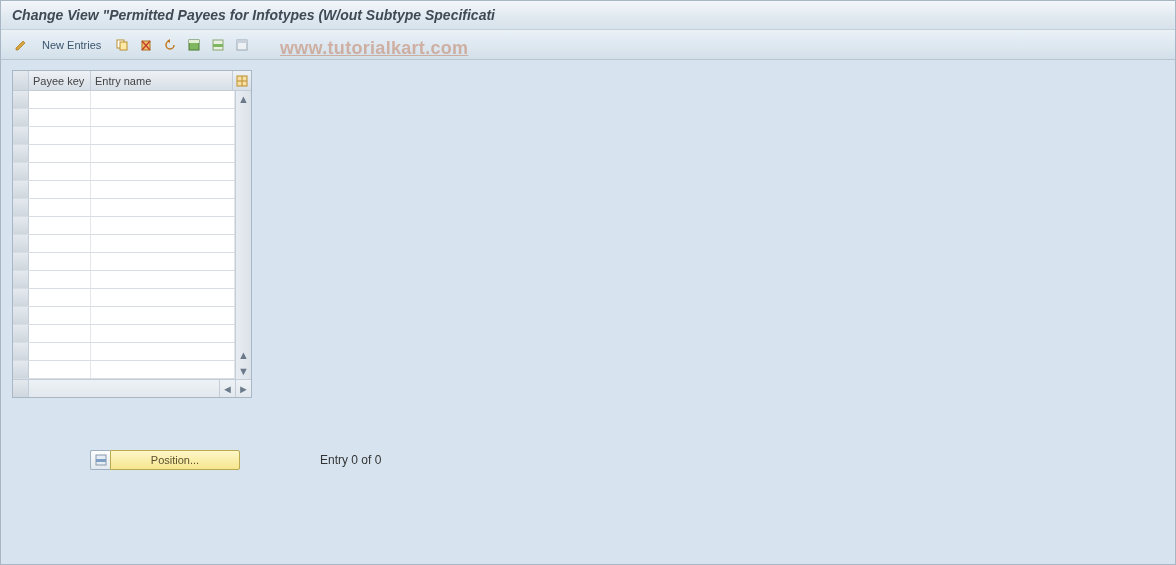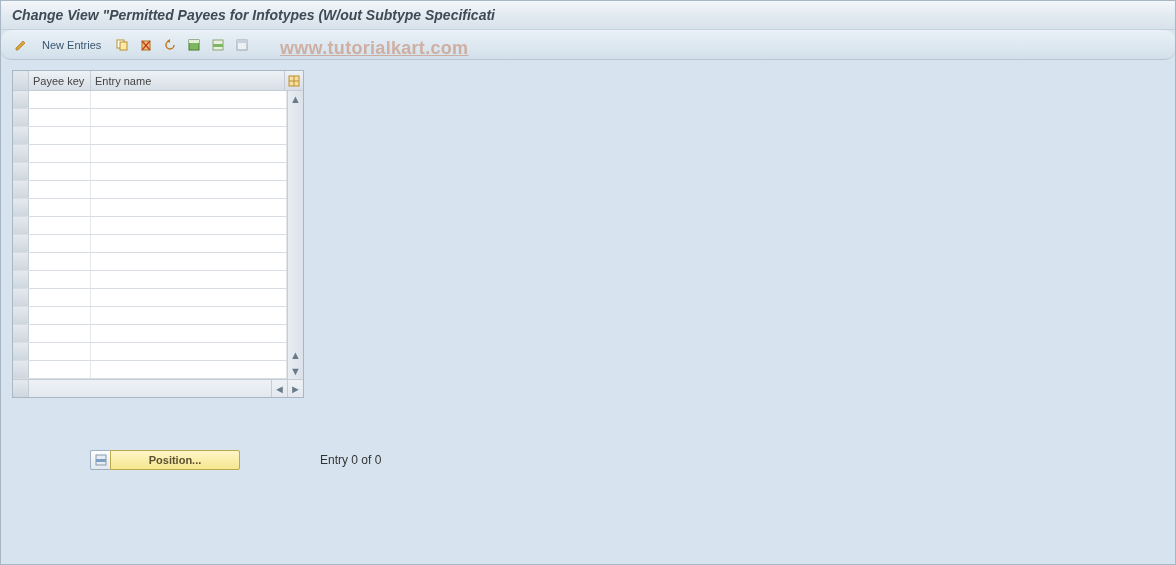--- a/index.html
+++ b/index.html
@@ -26,21 +26,20 @@
     color: #3f4a55;
   }
   .toolbar {
     height: 30px;
     background: linear-gradient(#eaf1f7, #d3e0ea);
     border-bottom: 1px solid #b9c6d2;
     display: flex;
     align-items: center;
     padding-left: 12px;
     gap: 6px;
-    border-radius: 12px;
   }
   .tb-icon {
     width: 18px; height: 18px;
     display: flex; align-items: center; justify-content: center;
     cursor: pointer;
     border: 1px solid transparent;
     border-radius: 2px;
   }
   .tb-text {
     font-size: 11px;
@@ -59,21 +58,21 @@
     user-select: none;
     letter-spacing: 0.3px;
     text-decoration: underline;
   }
   .content {
     position: absolute;
     top: 70px;
     left: 12px;
   }
   .grid {
-    width: 292px;
+    width: 240px;
     border: 1px solid #a9b6c4;
     background: #fff;
   }
   .grid-head {
     display: flex;
     height: 20px;
     border-bottom: 1px solid #c3cdd8;
     background: linear-gradient(#eef2f6, #d7dee6);
   }
   .gh-sel {
@@ -154,21 +153,21 @@
     border-left:1px solid #c3cdd8;
   }
   .bottom-row {
     position: absolute;
     top: 450px;
     left: 90px;
     display: flex;
     align-items: center;
     gap: 80px;
   }
-  .pos-group { display:flex; align-items:flex-start;font-weight:bold; }
+  .pos-group { display:flex; align-items:flex-start; }
   .pos-icon-box {
     width: 20px; height: 20px;
     background: linear-gradient(#fdfefe,#e3e9ef);
     border: 1px solid #9fb0c2;
     border-right:none;
     display:flex;align-items:center;justify-content:center;
     border-radius: 2px 0 0 2px;
   }
   .pos-btn {
     width: 130px; height: 20px;

